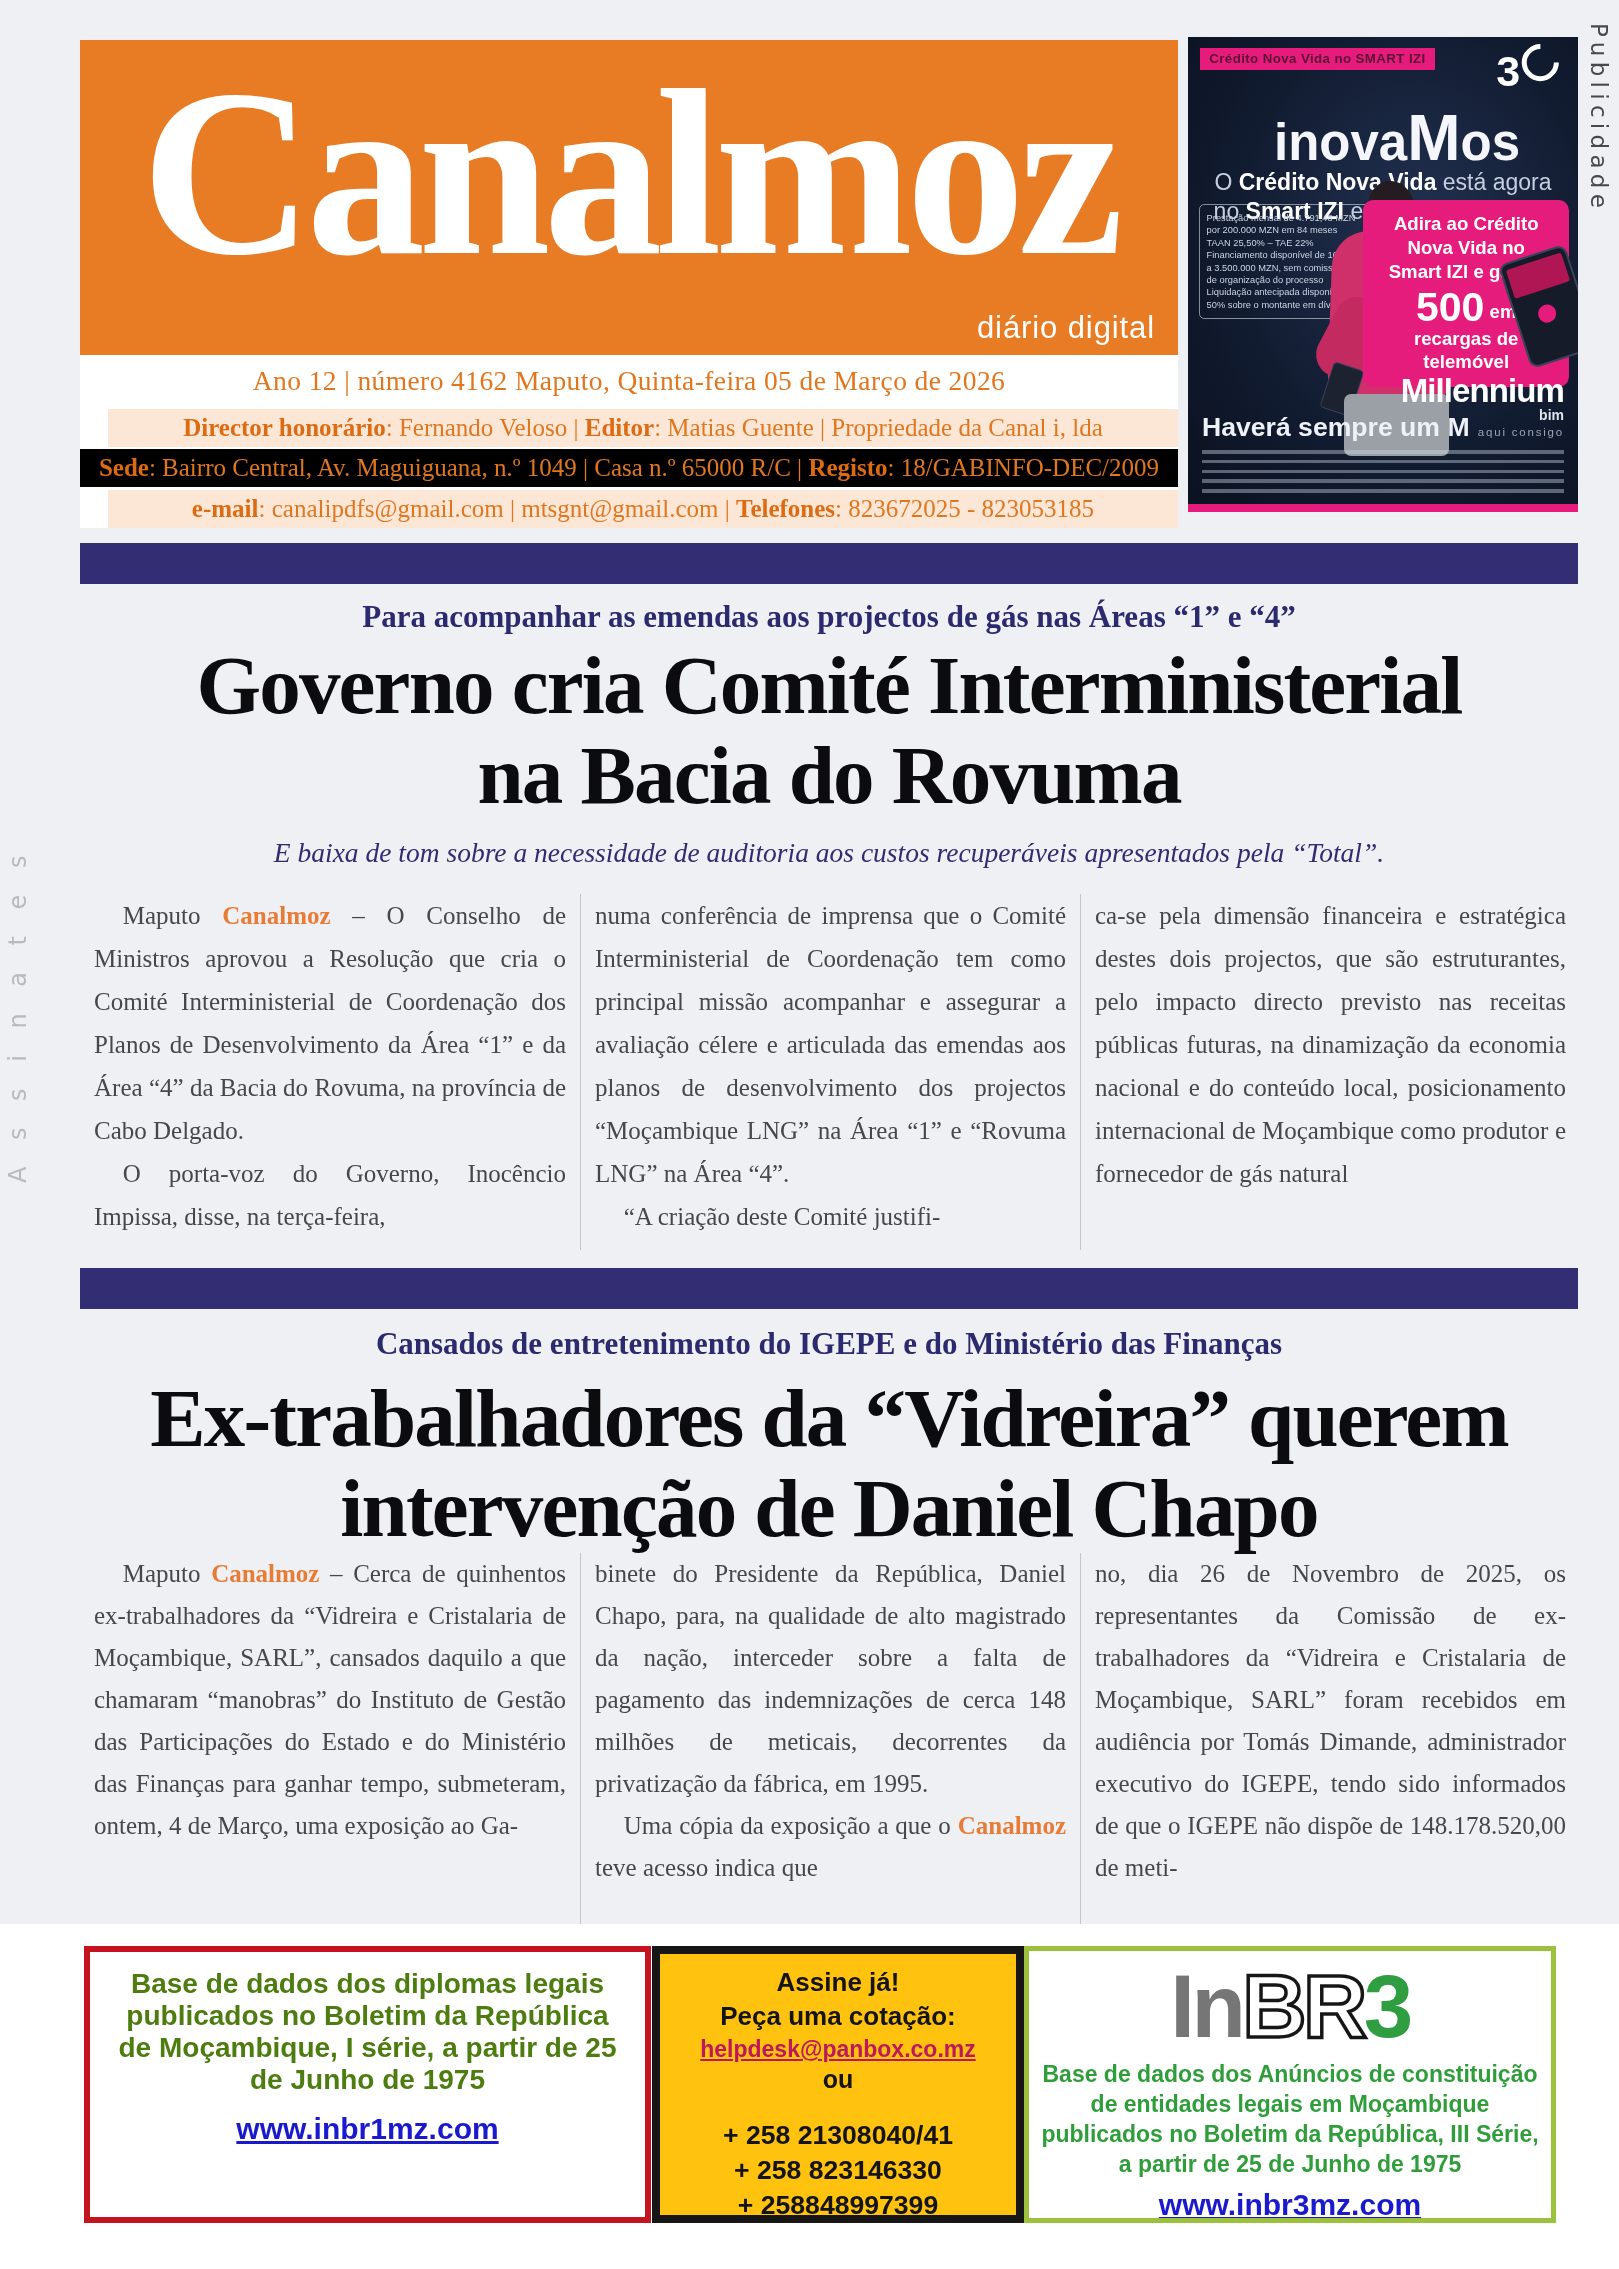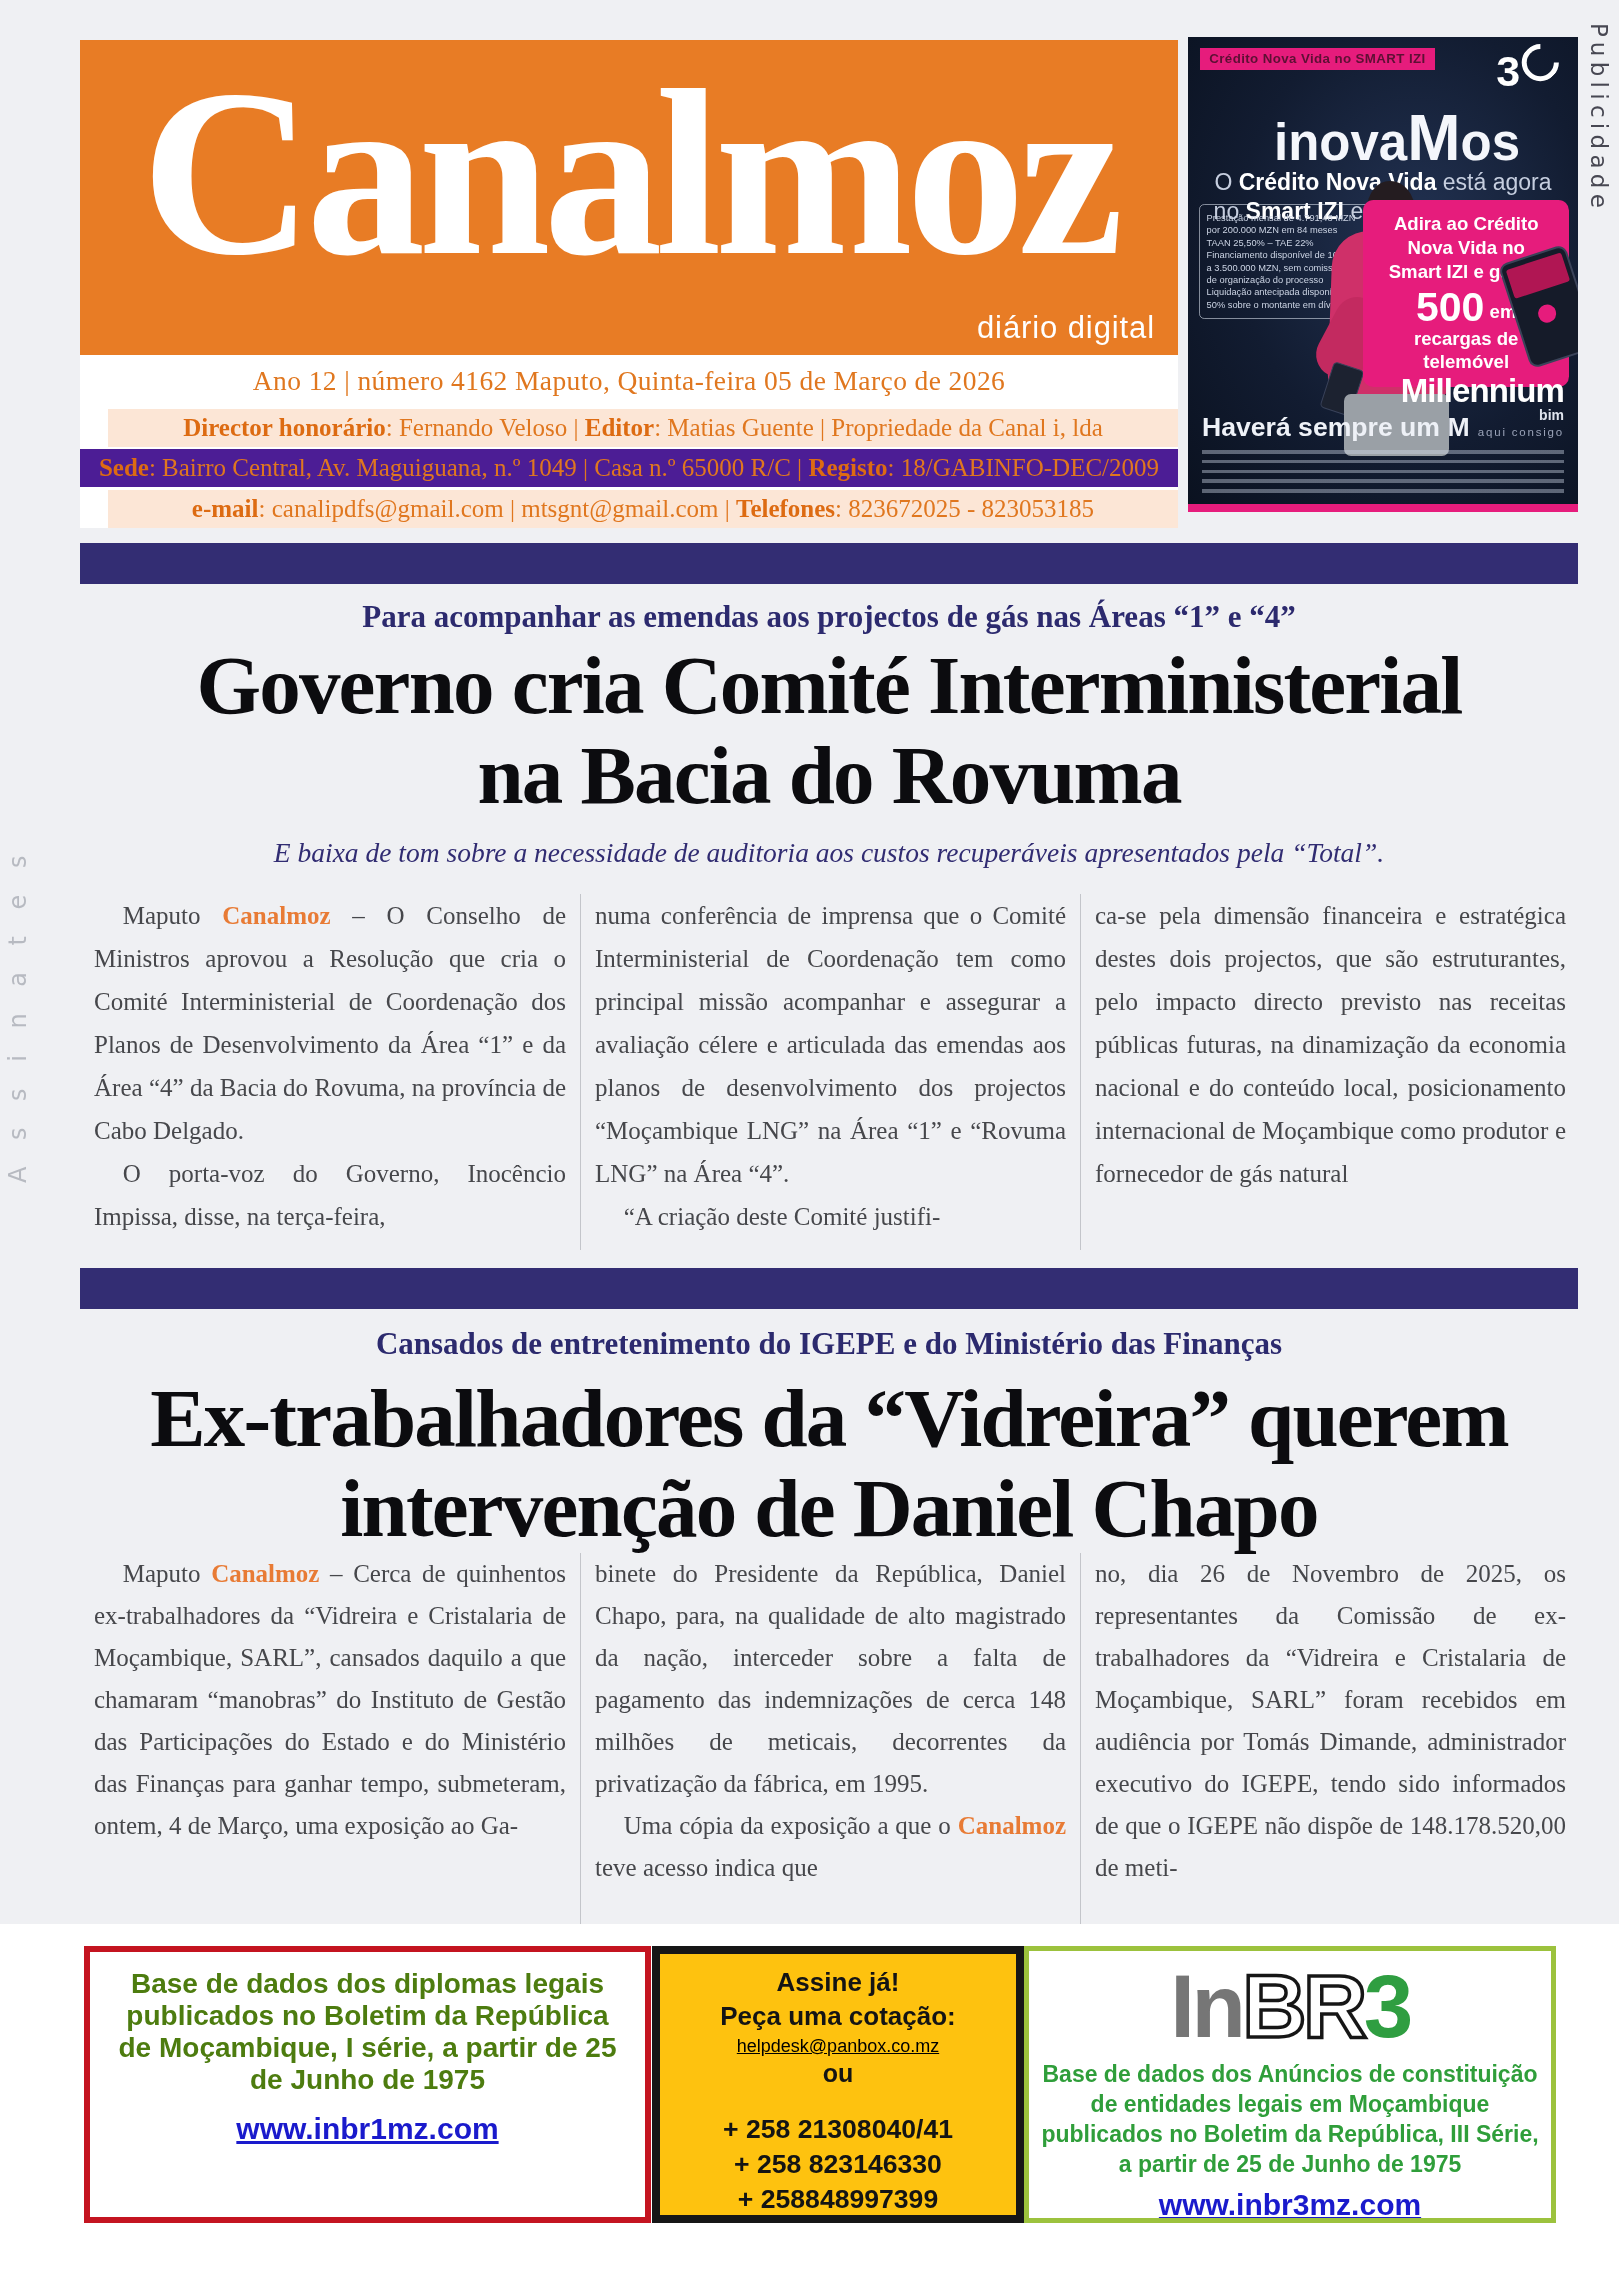--- a/index.html
+++ b/index.html
@@ -17,21 +17,21 @@
   .masthead{position:absolute;left:80px;top:40px;width:1098px;background:#ffffff;}
   .logo-box{height:315px;background:#e87c25;position:relative;overflow:hidden;}
   .logo{position:absolute;left:0;right:0;top:-25px;text-align:center;color:#ffffff;
         font-family:"Liberation Serif",serif;font-weight:bold;font-size:238px;line-height:315px;letter-spacing:-7px;}
   .tagline{position:absolute;right:23px;bottom:8.9px;color:#ffffff;font-family:"Liberation Sans",sans-serif;
         font-size:31px;letter-spacing:0.9px;}
   .issue-line{height:51px;line-height:51px;text-align:center;color:#e0771f;font-size:27.5px;letter-spacing:0.4px;}
   .meta-line{height:38px;line-height:38px;text-align:center;color:#e0771f;font-size:25px;margin-top:2.7px;}
   .meta-line b{color:#dd6b12;}
   .meta-a{background:#fce6d6;margin-left:28px;}
-  .meta-b{background:#4c1d95;}
+  .meta-b{background:#000000;}
 
   
   .ad{position:absolute;left:1188px;top:37px;width:390px;height:475px;overflow:hidden;
       background:radial-gradient(ellipse at 58% 42%, #223252 0%, #121c31 55%, #0a111f 100%);
       font-family:"Liberation Sans",sans-serif;color:#e8ecf4;}
   .ad-badge{position:absolute;left:12.4px;top:10.6px;background:#e61c7c;color:#5d1034;
       font-size:13.3px;font-weight:bold;padding:3.5px 8.9px;letter-spacing:0.4px;}
   .ad-30{position:absolute;right:19.5px;top:7px;color:#fff;font-weight:bold;font-size:43px;line-height:43px;}
   .ad-30 .zero{display:inline-block;width:26.6px;height:26.6px;border:5.3px solid #fff;border-radius:50%;
       border-top-color:transparent;transform:rotate(45deg);vertical-align:5.3px;margin-left:1.8px;}
@@ -101,21 +101,21 @@
   .inbr-logo .in{color:#767676;}
   .inbr-logo .br{color:#ffffff;-webkit-text-stroke:3.5px #161616;}
   .inbr-logo .n1{color:#b5121b;}
   .inbr-logo .n3{color:#2f9e41;}
   .p1 .desc{margin:16px 23px 0;color:#4d7c0f;font-weight:bold;font-size:28px;line-height:32px;}
   .p3 .desc{margin:8.9px 12.4px 0;color:#2f9e3a;font-weight:bold;font-size:23px;line-height:30px;}
   .link{display:inline-block;margin-top:16px;color:#1a1acc;font-weight:bold;font-size:30px;text-decoration:underline;}
   .p3 .link{margin-top:8.9px;}
   .p2 .l1,.p2 .l2{font-weight:bold;font-size:26px;line-height:34px;}
   .p2 .l1{margin-top:10.6px;}
-  .p2 .email{display:inline-block;margin-top:3.5px;color:#000000;font-weight:normal;font-size:18px;text-decoration:underline;}
+  .p2 .email{display:inline-block;margin-top:3.5px;color:#be185d;font-weight:bold;font-size:23px;text-decoration:underline;}
   .p2 .or{font-weight:bold;font-size:25px;line-height:32px;}
   .p2 .phones{margin-top:23px;font-weight:bold;font-size:26.6px;line-height:35px;white-space:pre-line;}
 </style>
 </head>
 <body>
 
 <div class="v-label pub-top">Publicidade</div>
 <div class="v-label pub-bottom">Publicidade</div>
 <div class="v-label assinates">Assinates</div>
 

